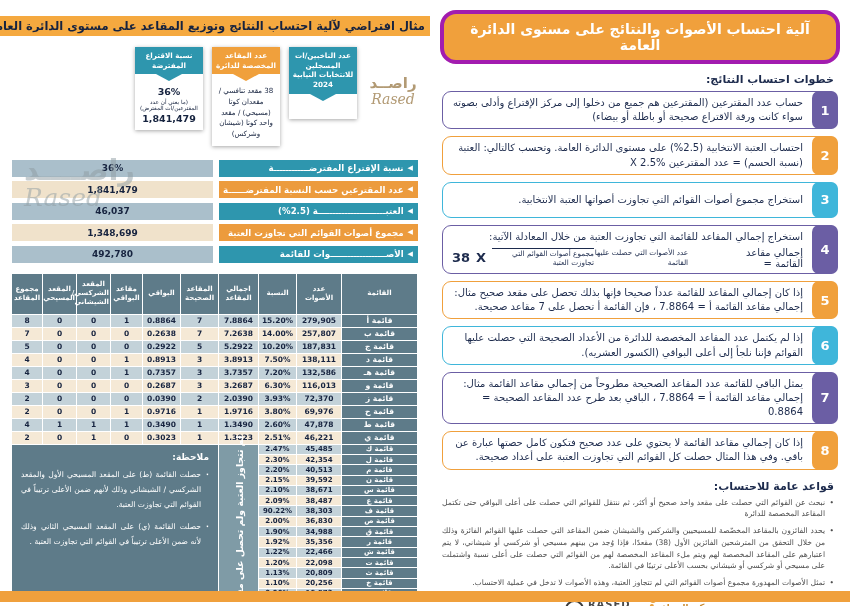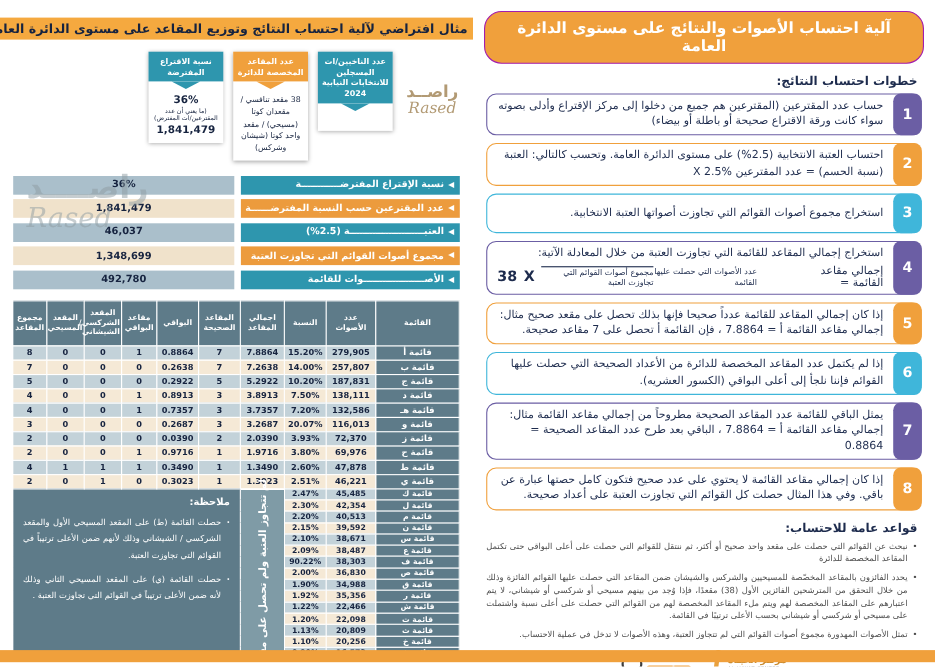--- a/index.html
+++ b/index.html
@@ -3,21 +3,21 @@
 <meta charset="utf-8">
 <style>
   html,body{margin:0;padding:0;}
   body{width:850px;height:606px;position:relative;background:#ffffff;
        font-family:"DejaVu Sans",sans-serif;overflow:hidden;}
 
   .bottom-bar{position:absolute;left:0;right:0;bottom:4px;height:11px;background:#F0A03C;}
 
   
   .panel-right{position:absolute;left:430px;top:0;width:420px;height:596px;direction:rtl;}
-  .r-title{margin:10px 10px 0;background:#F0A03C;border:1px solid #a21caf;border-radius:16px;
+  .r-title{margin:10px 10px 0;background:#F0A03C;border:4px solid #a21caf;border-radius:16px;
            padding:7px 8px;text-align:center;color:#fff;font-weight:bold;font-size:14px;}
   .steps-heading{margin:9px 16px 5px;font-size:11px;font-weight:bold;color:#1D2B4D;}
   .step-row{position:relative;margin:0 12px 7px;}
   .step-box{border:1.6px solid var(--c);border-radius:9px;background:#fff;
             padding:4px 34px 4px 9px;min-height:26px;display:flex;flex-direction:column;justify-content:center;}
   .step-badge{position:absolute;right:0;top:0;bottom:0;width:26px;background:var(--c);
               border-radius:7px;color:#fff;display:flex;align-items:center;justify-content:center;
               font-weight:bold;font-size:13px;}
   .step-text{font-size:10px;color:#1D2B4D;text-align:right;line-height:1.42;}
   .formula{display:flex;align-items:center;justify-content:center;gap:6px;margin-top:3px;color:#1D2B4D;}
@@ -263,21 +263,21 @@
           <td class="data">3</td>
           <td class="data">0.7357</td>
           <td class="data">1</td>
           <td class="data">0</td>
           <td class="data">0</td>
           <td class="data">4</td>
         </tr>
         <tr class="full r-even">
           <td class="name-cell">قائمة و</td>
           <td class="data">116,013</td>
-          <td class="data">20.07%</td>
+          <td class="data">6.30%</td>
           <td class="data">3.2687</td>
           <td class="data">3</td>
           <td class="data">0.2687</td>
           <td class="data">0</td>
           <td class="data">0</td>
           <td class="data">0</td>
           <td class="data">3</td>
         </tr>
         <tr class="full r-odd">
           <td class="name-cell">قائمة ز</td>

